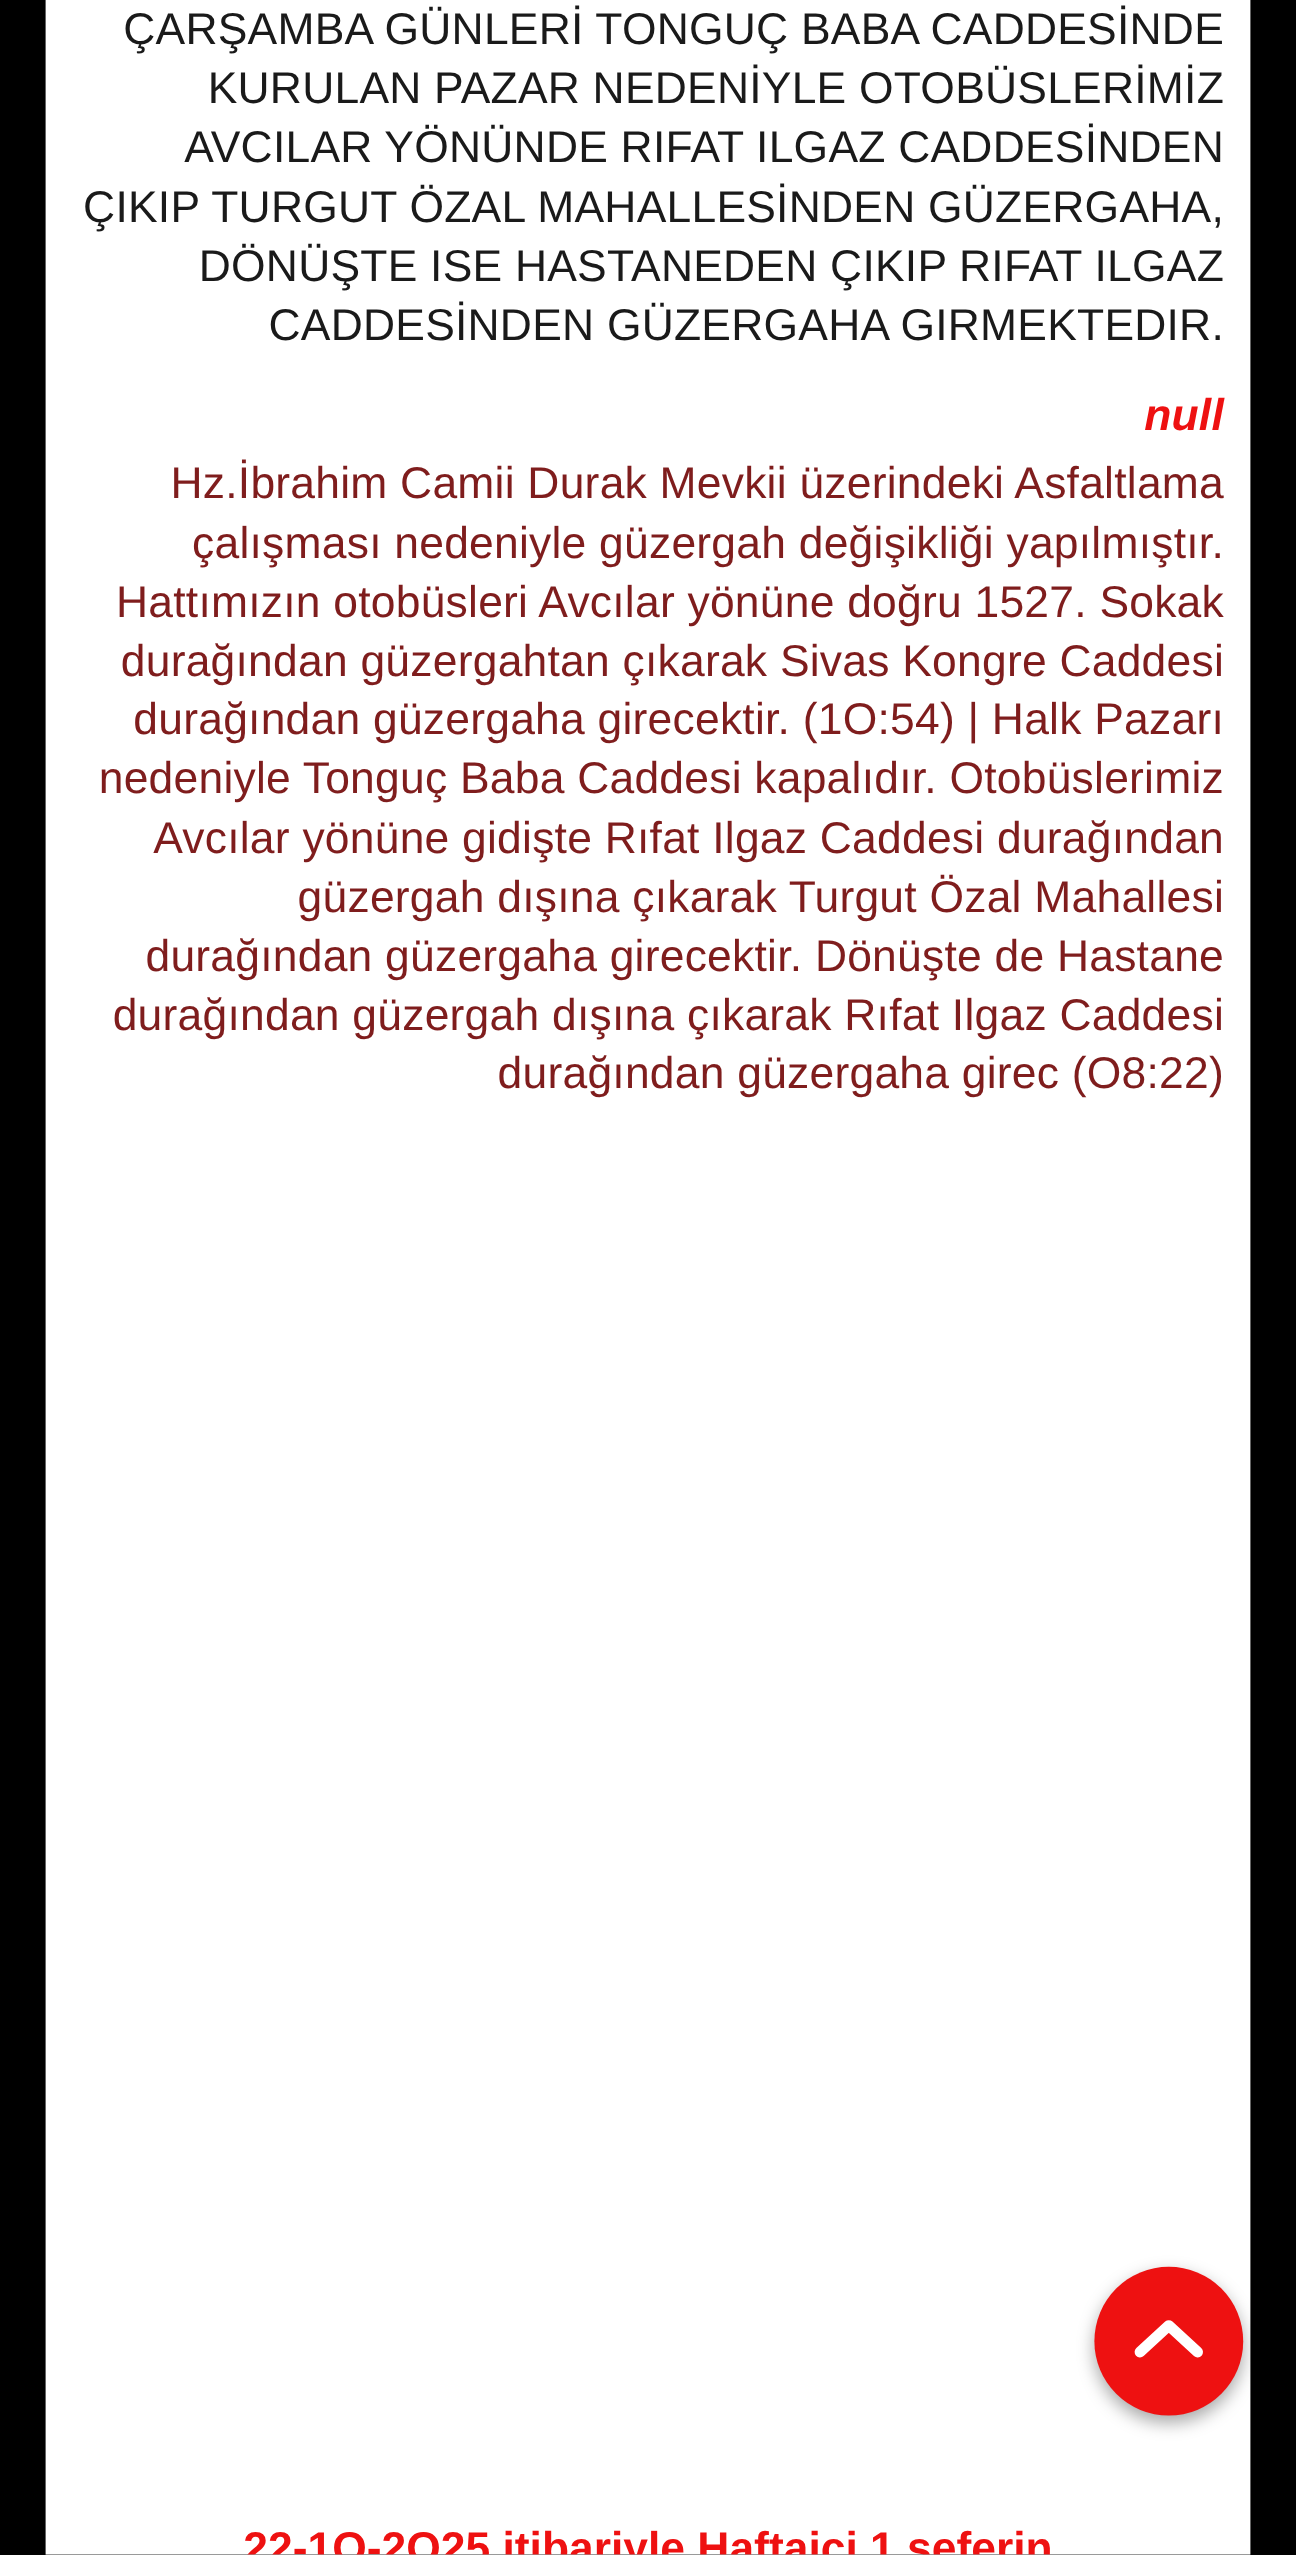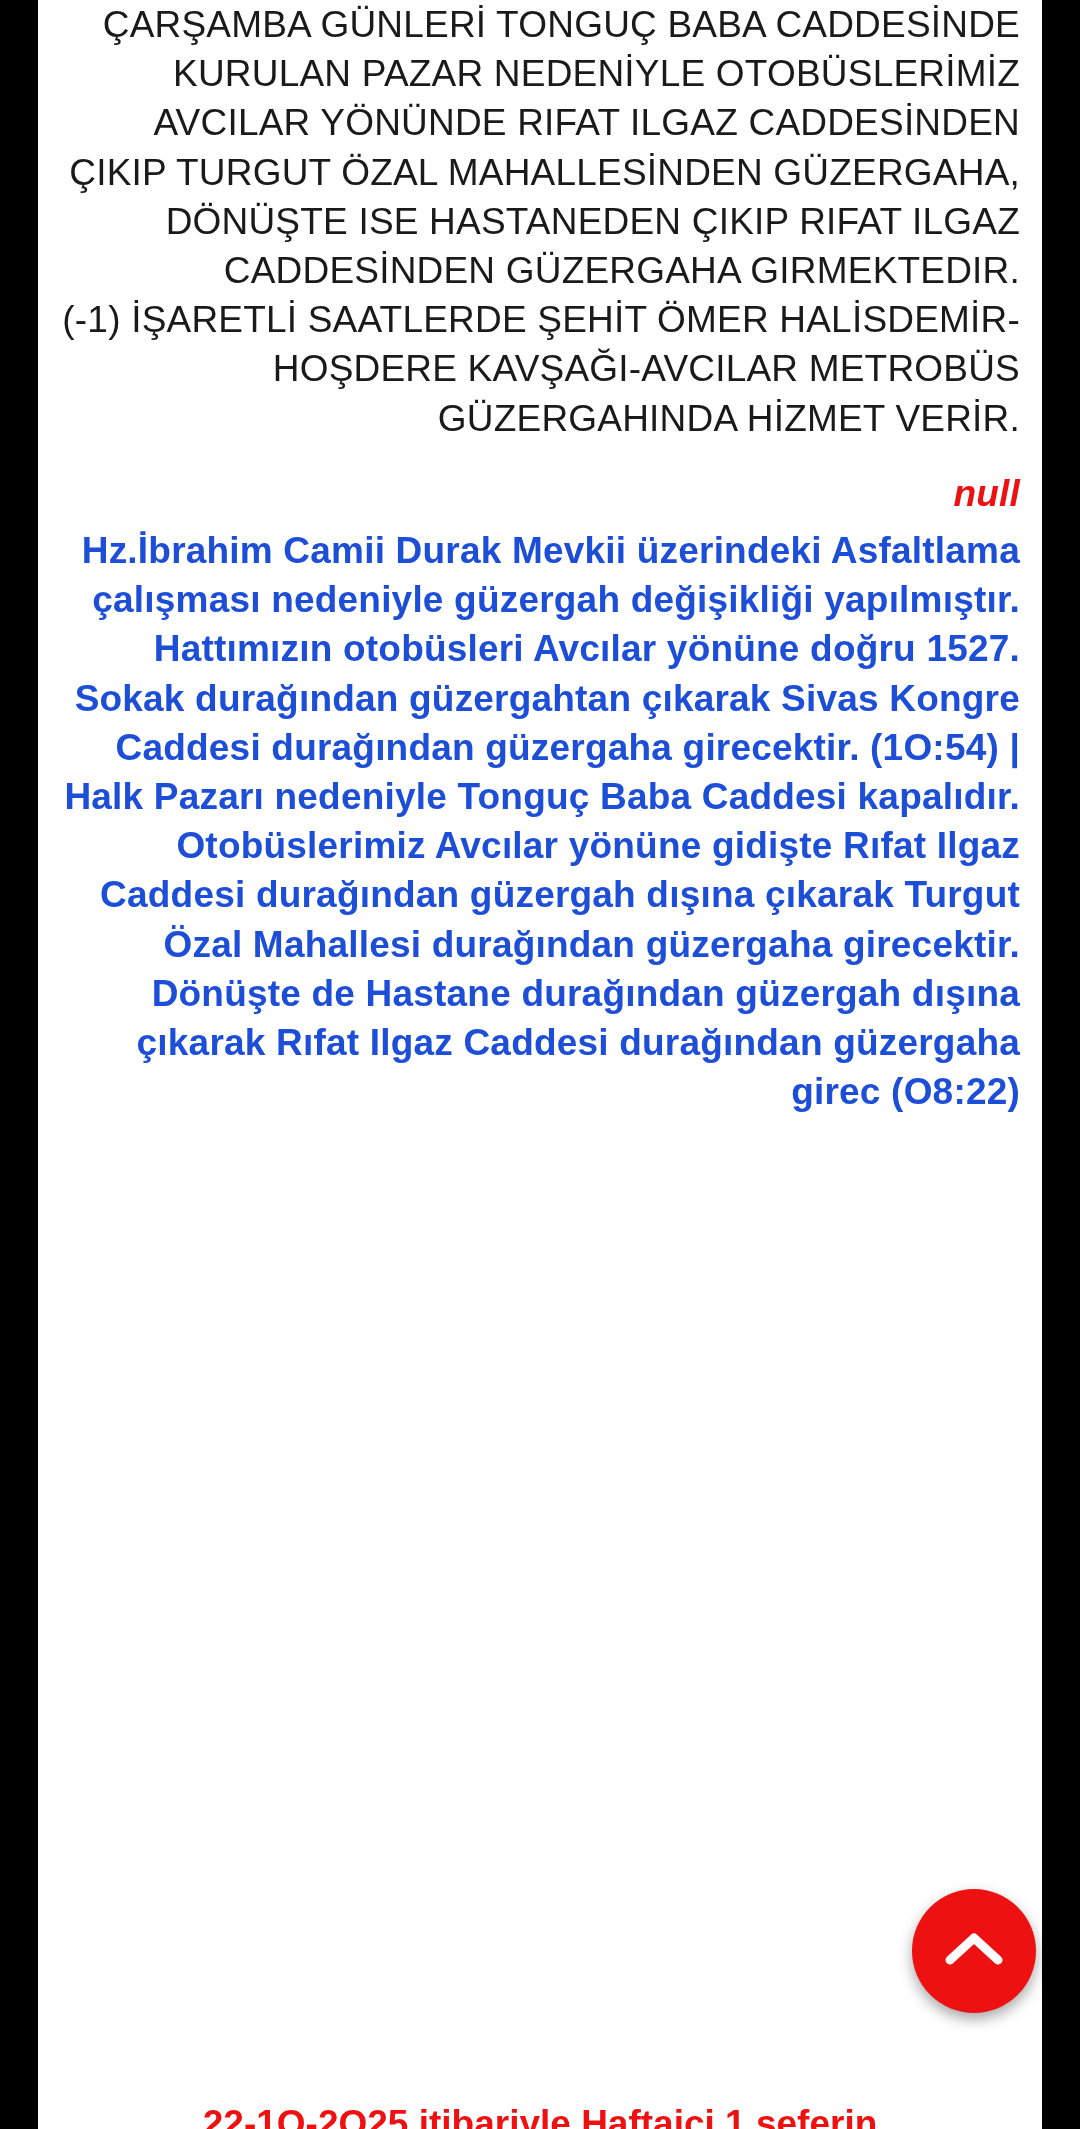--- a/index.html
+++ b/index.html
@@ -38,23 +38,23 @@
     text-align: right;
     line-height: 1.33;
     letter-spacing: 0.2px;
   }
   .blk.black {
     color: #1a1a1a;
     font-size: 37px;
     font-weight: 400;
   }
   .blk.red {
-    color: #1d4ed8;
+    color: #7f1d1d;
     font-size: 37px;
-    font-weight: 700;
+    font-weight: 400;
   }
   .blk.red-null {
     color: #ee1111;
     font-size: 37px;
     font-weight: 700;
     margin-top: 26px;
     margin-bottom: 8px;
     font-style: italic;
   }
   .fab {
@@ -93,21 +93,20 @@
 </head>
 <body>
 
 <div class="screen">
   <div class="page">
     <div class="content">
 
       <div class="blk black">ÇARŞAMBA GÜNLERİ TONGUÇ BABA CADDESİNDE KURULAN PAZAR NEDENİYLE OTOBÜSLERİMİZ AVCILAR YÖNÜNDE RIFAT ILGAZ CADDESİNDEN ÇIKIP TURGUT ÖZAL MAHALLESİNDEN GÜZERGAHA, DÖNÜŞTE ISE HASTANEDEN ÇIKIP RIFAT ILGAZ CADDESİNDEN GÜZERGAHA GIRMEKTEDIR.</div>
 
 
-      <div class="blk black">(-1) İŞARETLİ SAATLERDE ŞEHİT ÖMER HALİSDEMİR-HOŞDERE KAVŞAĞI-AVCILAR METROBÜS GÜZERGAHINDA HİZMET VERİR.</div>
 
       <div class="blk red-null">null</div>
 
       <div class="blk red">Hz.İbrahim Camii Durak Mevkii üzerindeki Asfaltlama çalışması nedeniyle güzergah değişikliği yapılmıştır. Hattımızın otobüsleri Avcılar yönüne doğru 1527. Sokak durağından güzergahtan çıkarak Sivas Kongre Caddesi durağından güzergaha girecektir. (1O:54) | Halk Pazarı nedeniyle Tonguç Baba Caddesi kapalıdır. Otobüslerimiz Avcılar yönüne gidişte Rıfat Ilgaz Caddesi durağından güzergah dışına çıkarak Turgut Özal Mahallesi durağından güzergaha girecektir. Dönüşte de Hastane durağından güzergah dışına çıkarak Rıfat Ilgaz Caddesi durağından güzergaha girec (O8:22)</div>
 
     </div>
 
     <div class="cut-line">22-1O-2O25 itibariyle Haftaiçi 1 seferin</div>
   </div>
 

